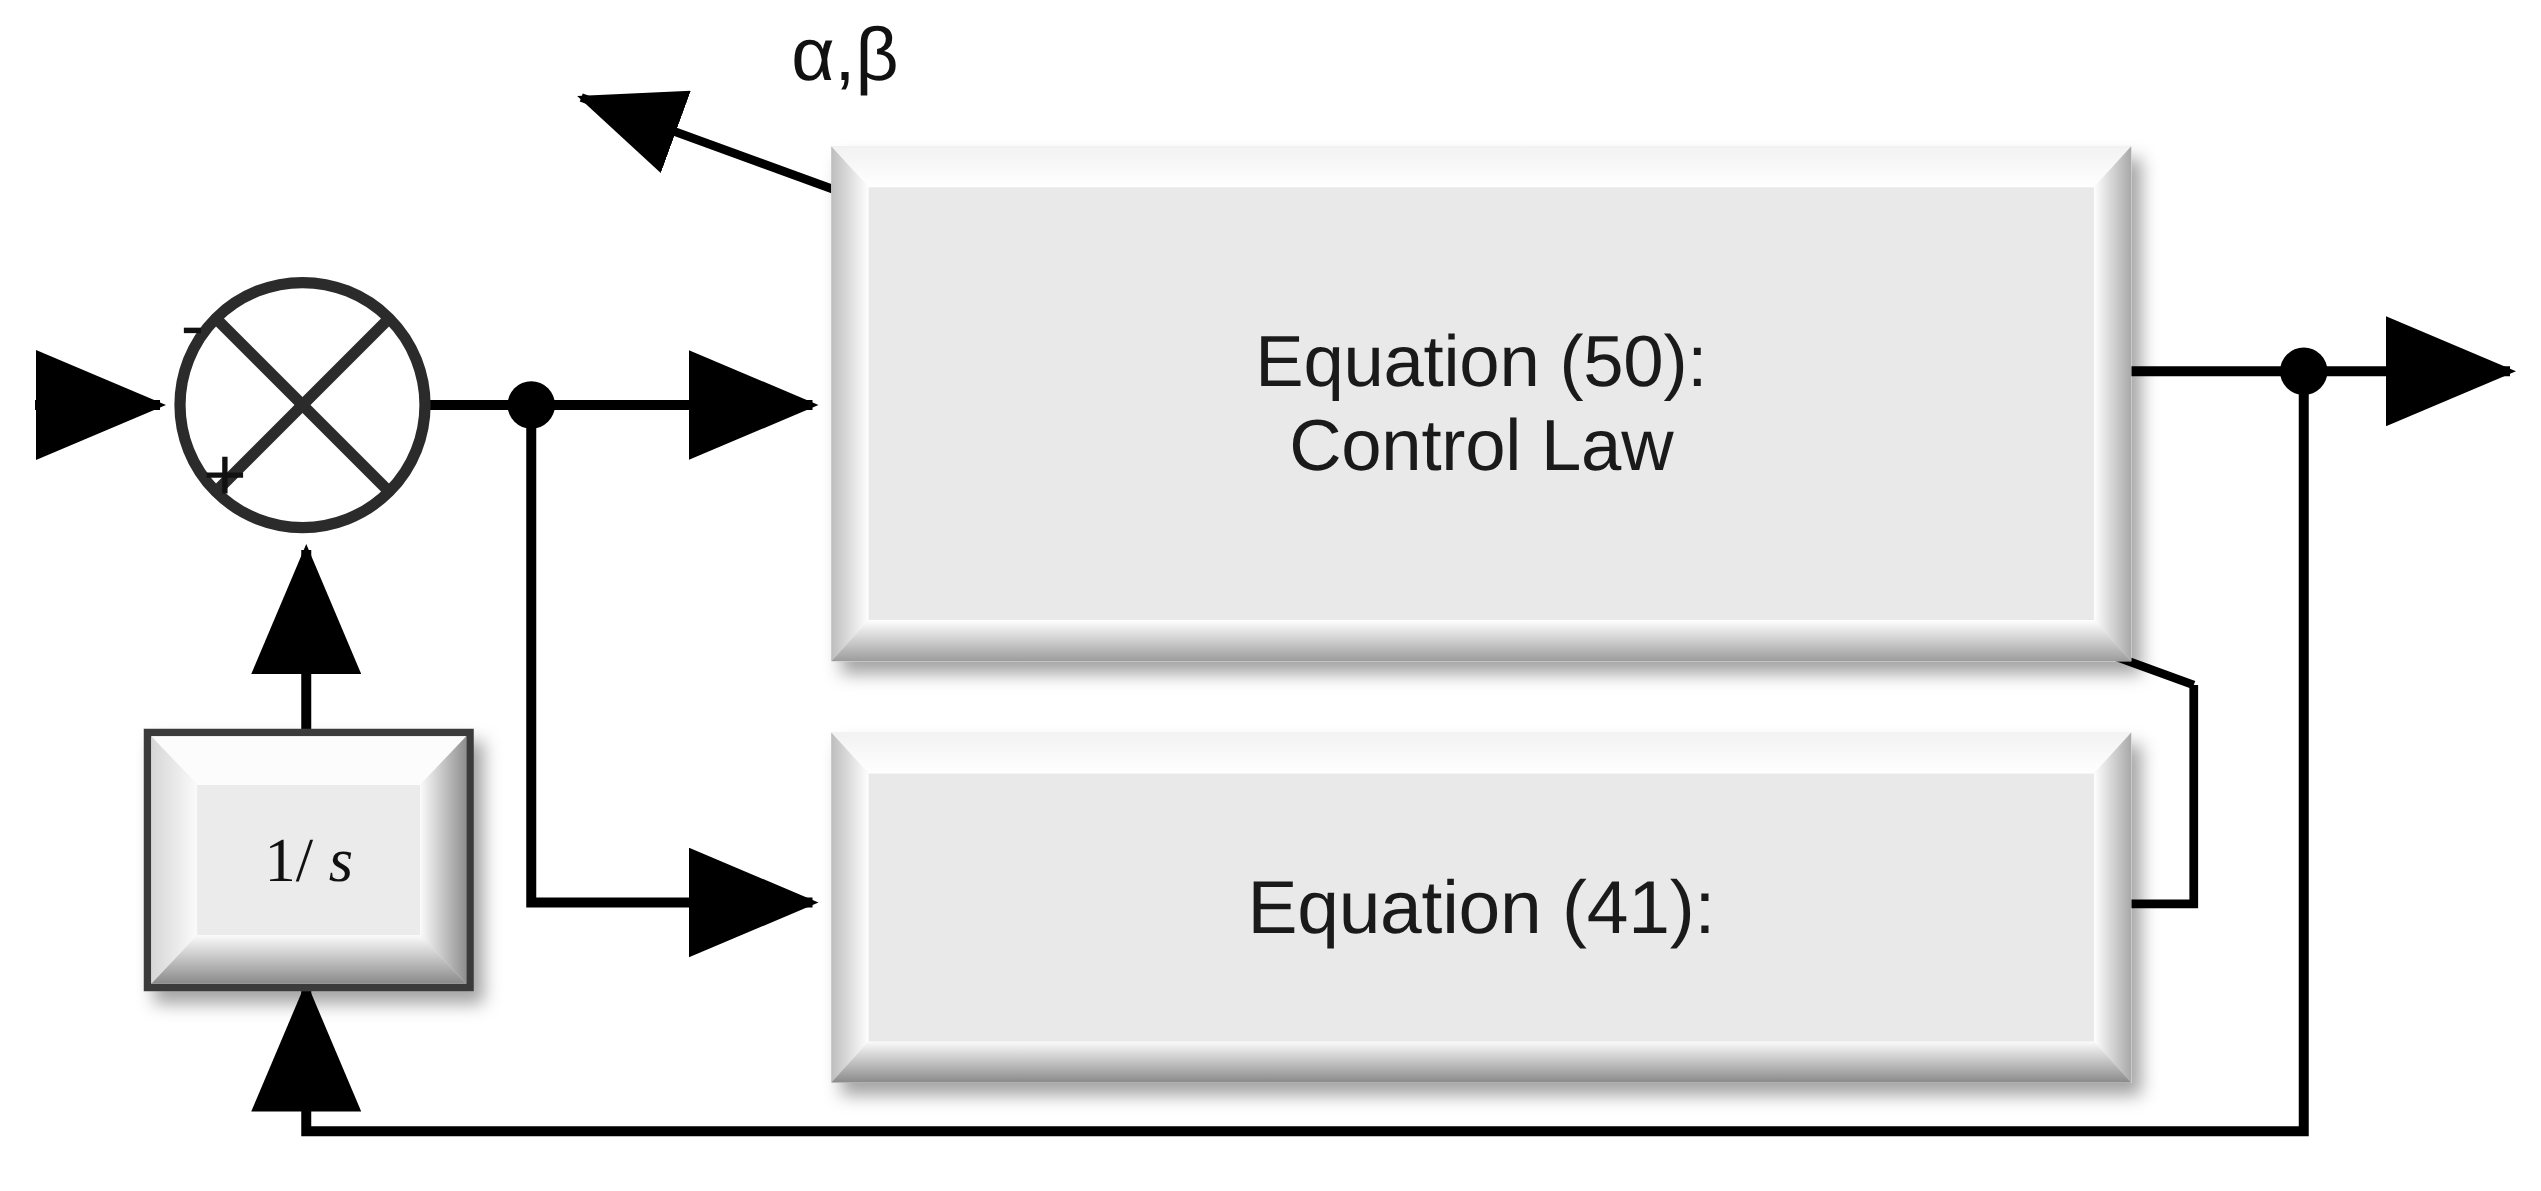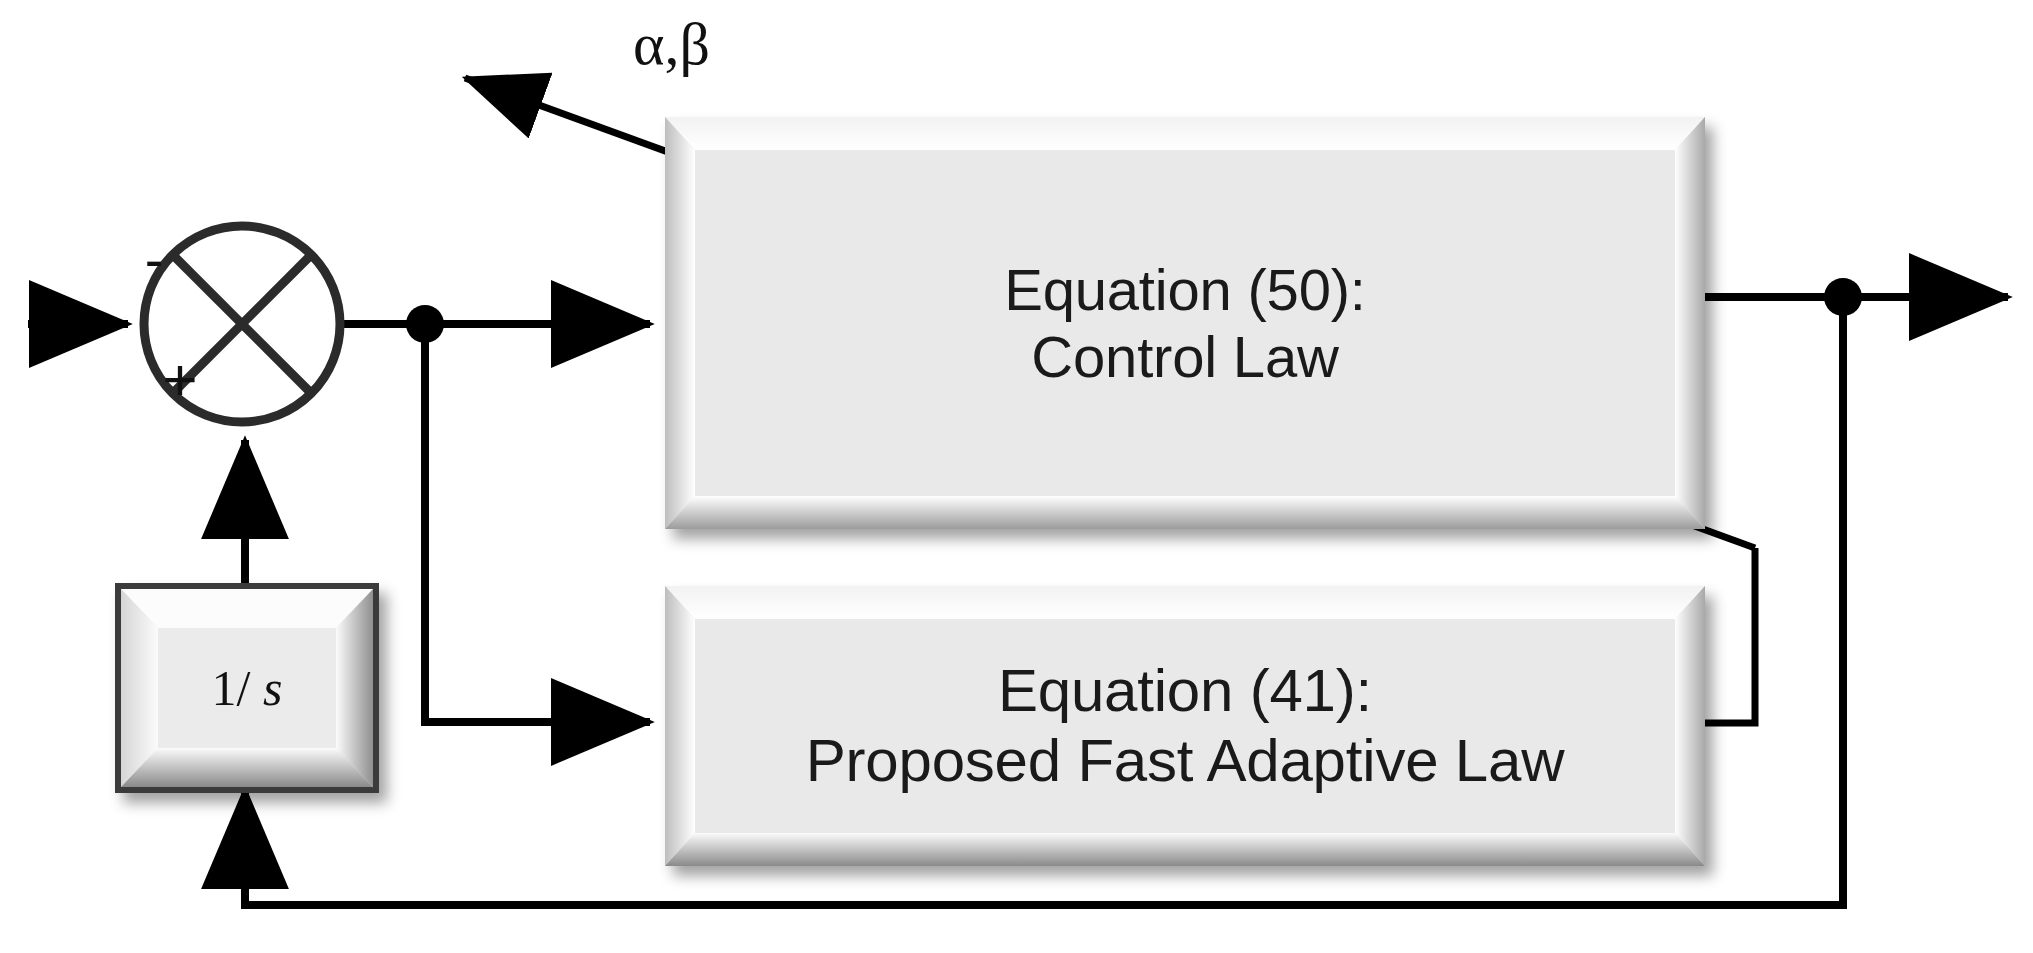--- a/index.html
+++ b/index.html
@@ -75,21 +75,21 @@
   
   .sum-sign {
     position: absolute;
     font-family: "Liberation Sans", sans-serif;
     color: #111111;
     line-height: 1;
     user-select: none;
   }
   #ab-label {
     position: absolute;
-    font-family: Liberation Serif, serif;
+    font-family: Liberation Sans, sans-serif;
     font-size: 60px;
     color: #111111;
     white-space: nowrap;
     line-height: 1;
   }
 </style>
 </head>
 <body>
 
 <div id="diagram-root">
@@ -192,21 +192,20 @@
       <polygon points="665,586 1705,586 1675,619 695,619" fill="url(#gradTop)"></polygon>
       <polygon points="665,586 695,619 695,833 665,866" fill="url(#gradLeft)"></polygon>
       <polygon points="1705,586 1705,866 1675,833 1675,619" fill="url(#gradRight)"></polygon>
       <polygon points="665,866 695,833 1675,833 1705,866" fill="url(#gradBotDk)"></polygon>
       <rect x="695" y="619" width="980" height="214" fill="#e9e9e9"></rect>
     </g>
   </svg>
   <div class="eqblock" id="equation-41-block" style="left:665px; top:586px; width:1040px; height:280px; border:0; background:transparent; box-shadow:none;">
     <div class="eqblock-inner" style="font-size:60px;">
       <span class="eqline">Equation (41):</span>
-      <span class="eqline">Proposed Fast Adaptive Law</span>
     </div>
   </div>
 
   <svg class="layer" viewBox="0 0 2033 953" style="pointer-events:none;">
     <g filter="url(#blockShadow)">
       <rect x="118" y="586" width="258" height="204" fill="#e6e6e6" stroke="#3a3a3a" stroke-width="6"></rect>
       <polygon points="121,589 373,589 336,628 158,628" fill="#fcfcfc"></polygon>
       <polygon points="121,589 158,628 158,748 121,787" fill="url(#gradLeftDk)"></polygon>
       <polygon points="373,589 373,787 336,748 336,628" fill="url(#gradRightDk)"></polygon>
       <polygon points="121,787 158,748 336,748 373,787" fill="url(#gradBotDk)"></polygon>

